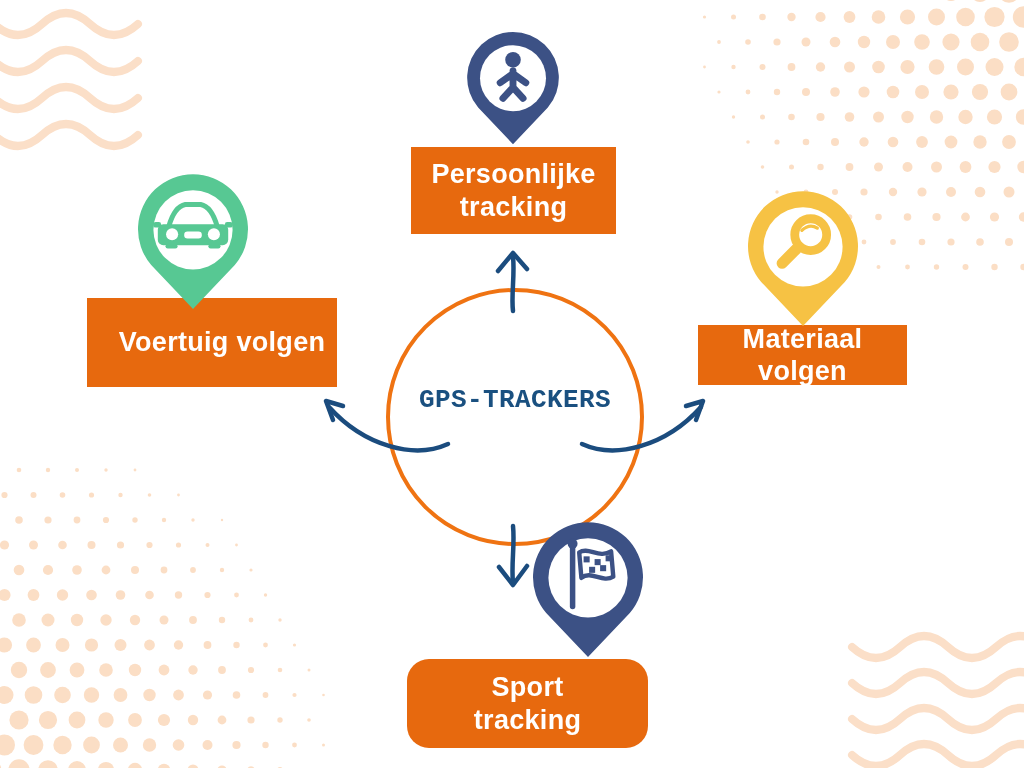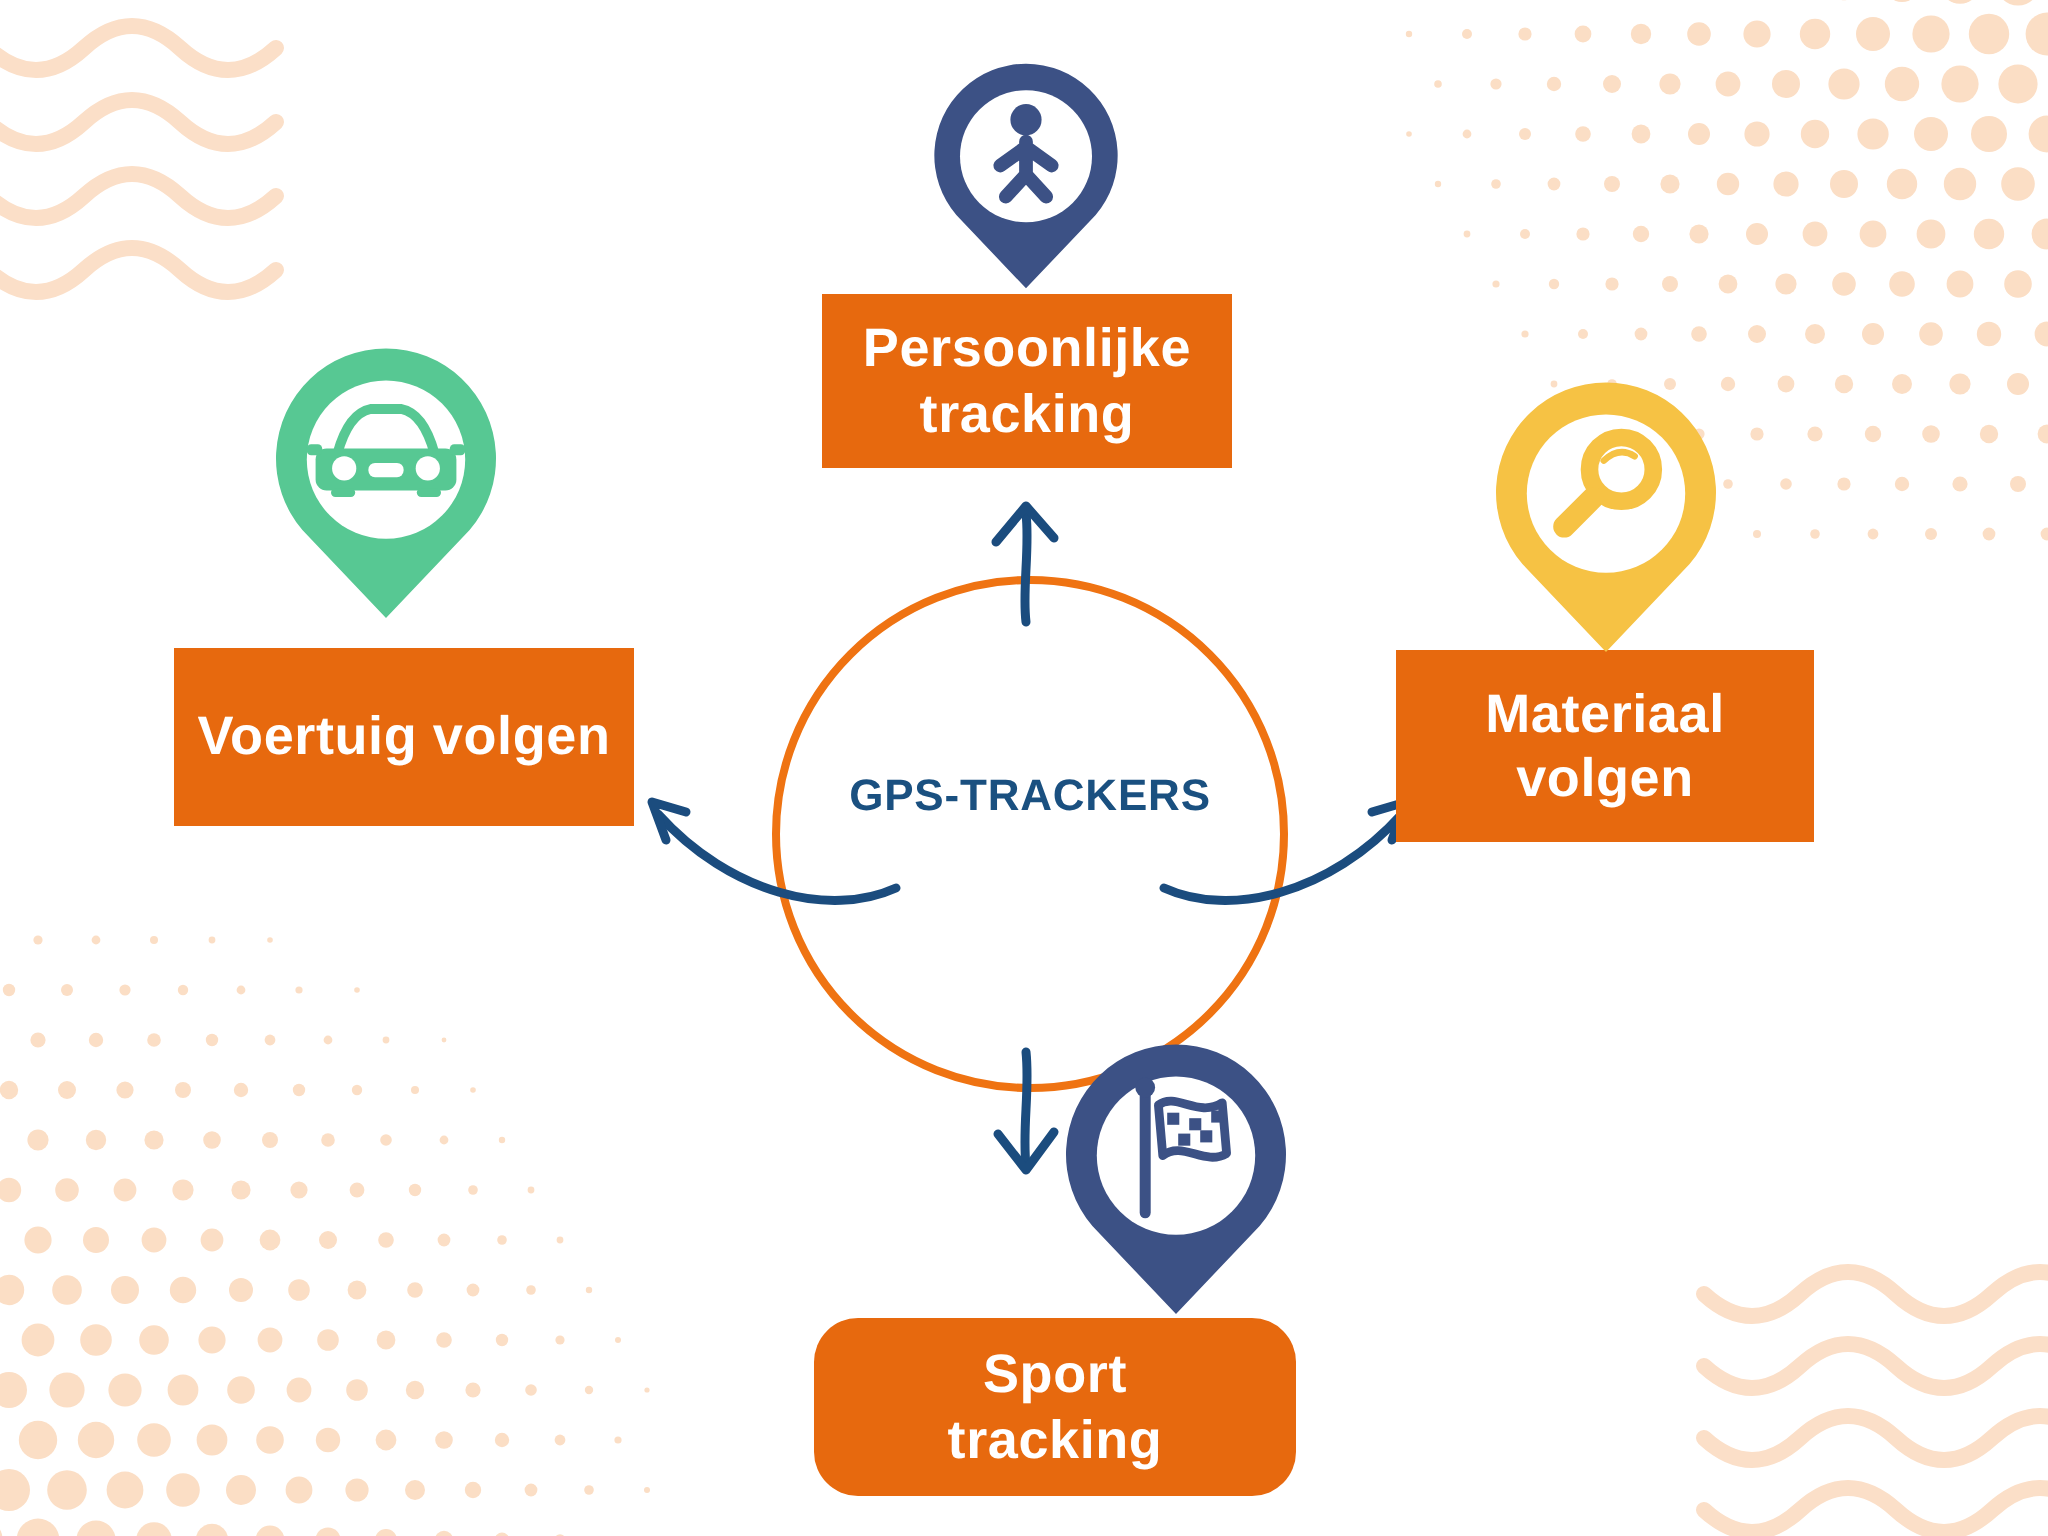--- a/index.html
+++ b/index.html
@@ -10,32 +10,32 @@
   svg{display:block;}
   .decor{position:absolute;left:0;top:0;z-index:0;}
   .overlay{position:absolute;left:0;top:0;z-index:1;}
   .node-box{
     position:absolute;z-index:2;background:#E7690E;color:#fff;
     display:flex;flex-direction:column;align-items:center;justify-content:center;
     text-align:center;font-weight:bold;font-size:27px;line-height:1.2;letter-spacing:.3px;
   }
   .node-box .line{display:block;}
   .box-top{left:411px;top:147px;width:205px;height:87px;}
-  .box-left{left:87px;top:324px;width:230px;height:89px;}
-  .box-right{left:698px;top:325px;width:209px;height:96px;}
+  .box-left{left:87px;top:298px;width:230px;height:89px;padding-left:20px;}
+  .box-right{left:698px;top:325px;width:209px;height:60px;}
   .box-bottom{left:407px;top:659px;width:241px;height:89px;border-radius:22px;}
   .pin{position:absolute;z-index:3;}
   .pin-top{left:458px;top:25px;width:110px;}
   .pin-left{left:127px;top:166px;width:132px;}
   .pin-right{left:737px;top:183px;width:132px;}
   .pin-bottom{left:522px;top:514px;width:132px;}
   .center-title{
     position:absolute;z-index:2;left:355px;top:384px;width:320px;
-    color:#1A5080;font-weight:bold;font-size:22px;line-height:1.3;
-    letter-spacing:.4px;text-align:center;
+    color:#1A5080;font-weight:bold;font-size:26px;line-height:1.3;
+    letter-spacing:.4px;text-align:center;font-family:Liberation Mono, monospace;
   }
   .center-title .line{display:block;}
 </style>
 </head>
 <body>
 
 <div class="stage">
 
   <svg class="decor" width="1024" height="768" viewBox="0 0 1024 768">
     <g stroke="#FBDFC8" stroke-width="8" stroke-linecap="round" fill="none">

